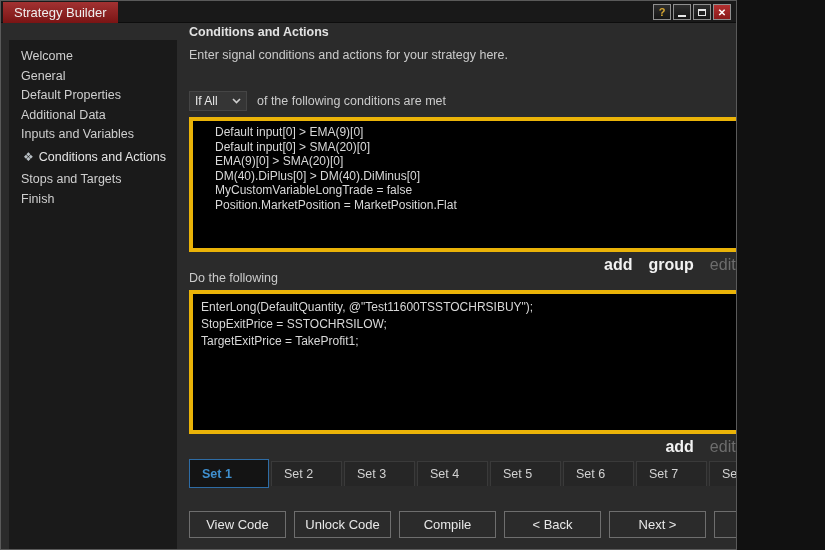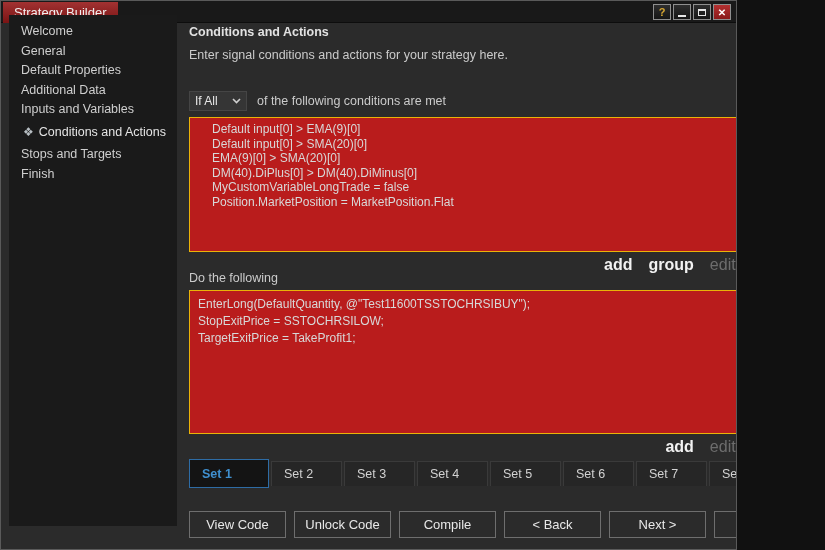--- a/index.html
+++ b/index.html
@@ -28,21 +28,21 @@
     background:linear-gradient(180deg,#2e2e2e,#161616);
     border:1px solid #8f8f8f; color:#dcdcdc; font-size:10px; cursor:pointer;
   }
   .win-btn.help { color:#d8a832; font-weight:bold; font-size:11px; }
   .win-btn .min-bar { width:8px; height:2px; background:#e6e6e6; margin-top:8px; }
   .win-btn .max-box { width:8px; height:7px; border:1px solid #e6e6e6; border-top:2px solid #e6e6e6; }
   .win-btn.close { background:linear-gradient(180deg,#b33030,#8a1a1a); color:#fff; font-weight:bold; }
 
   
   .sidebar {
-    position:absolute; left:8px; top:14px; width:168px; height:511px;
+    position:absolute; left:8px; top:39px; width:168px; height:511px;
     background:#1a1a1a; padding-top:7px;
   }
   .side-item {
     padding:0 0 0 12px; height:19.5px; line-height:19.5px;
     color:#cfcfcf; font-size:12.5px; cursor:pointer; white-space:nowrap;
   }
   .side-item.active { color:#e4e4e4; margin:3px 0; padding-left:14px; }
   .side-item.active .diamond { color:#b8bfc4; font-size:12px; margin-right:5px; }
 
   
@@ -52,21 +52,21 @@
 
   .mode-row { margin-top:29px; display:flex; align-items:center; }
   .dropdown {
     width:58px; height:20px; background:#353535; border:1px solid #454545;
     display:flex; align-items:center; padding:0 5px; cursor:pointer; color:#e8e8e8; font-size:12px;
   }
   .dropdown .dd-label { flex:1; }
   .mode-suffix { margin-left:10px; color:#cbcbcb; font-size:12.5px; }
 
   .listbox {
-    background:#b91c1c; border:1px solid #eab308; overflow:hidden;
+    background:#000000; border:4px solid #eab308; overflow:hidden;
   }
   .listbox.conditions { margin-top:6px; height:135px; padding:4px 0 0 22px; }
   .listbox.actions { height:144px; padding:5px 0 0 8px; }
   .list-line { color:#d8d8d8; font-size:12px; cursor:default; }
   .conditions .list-line { line-height:14.6px; }
   .actions .list-line { line-height:17.2px; }
 
   .links-row {
     display:flex; justify-content:flex-end; gap:16px;
     padding:4px 6px 0 0; height:18px;

